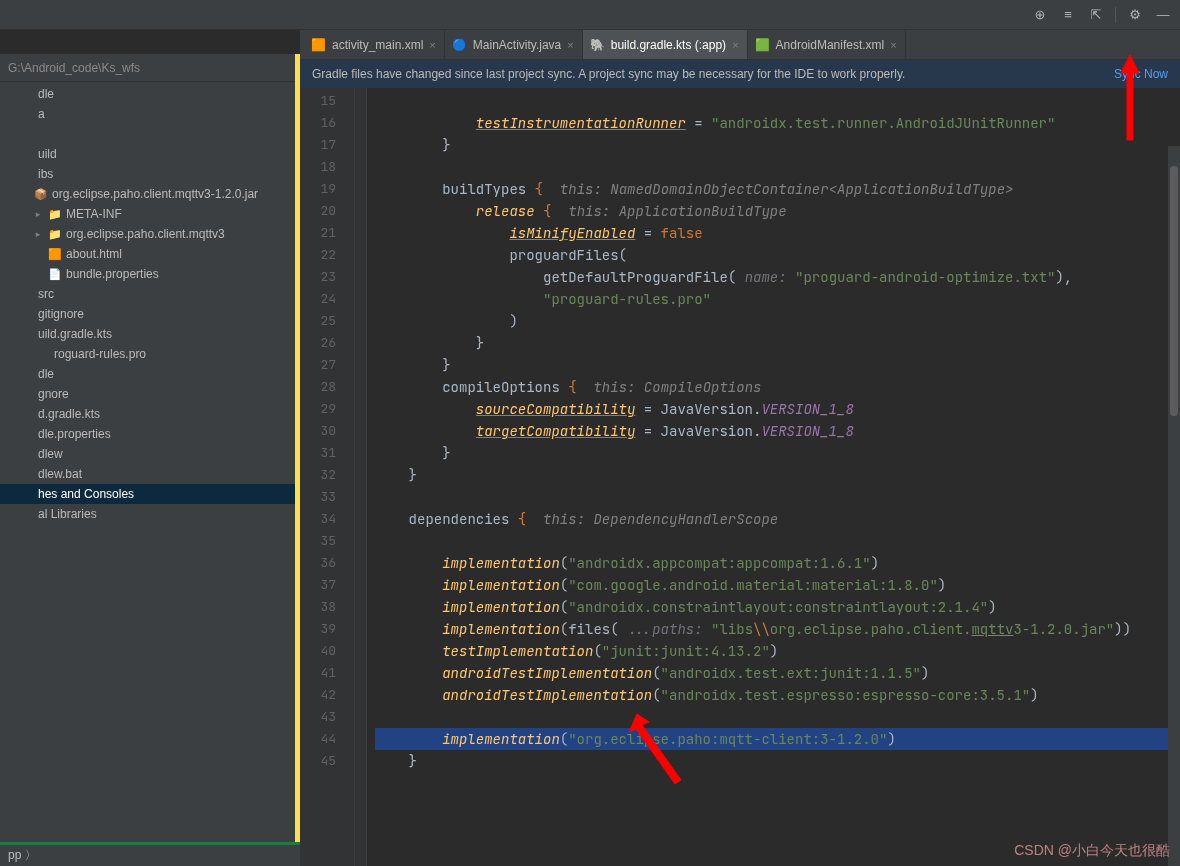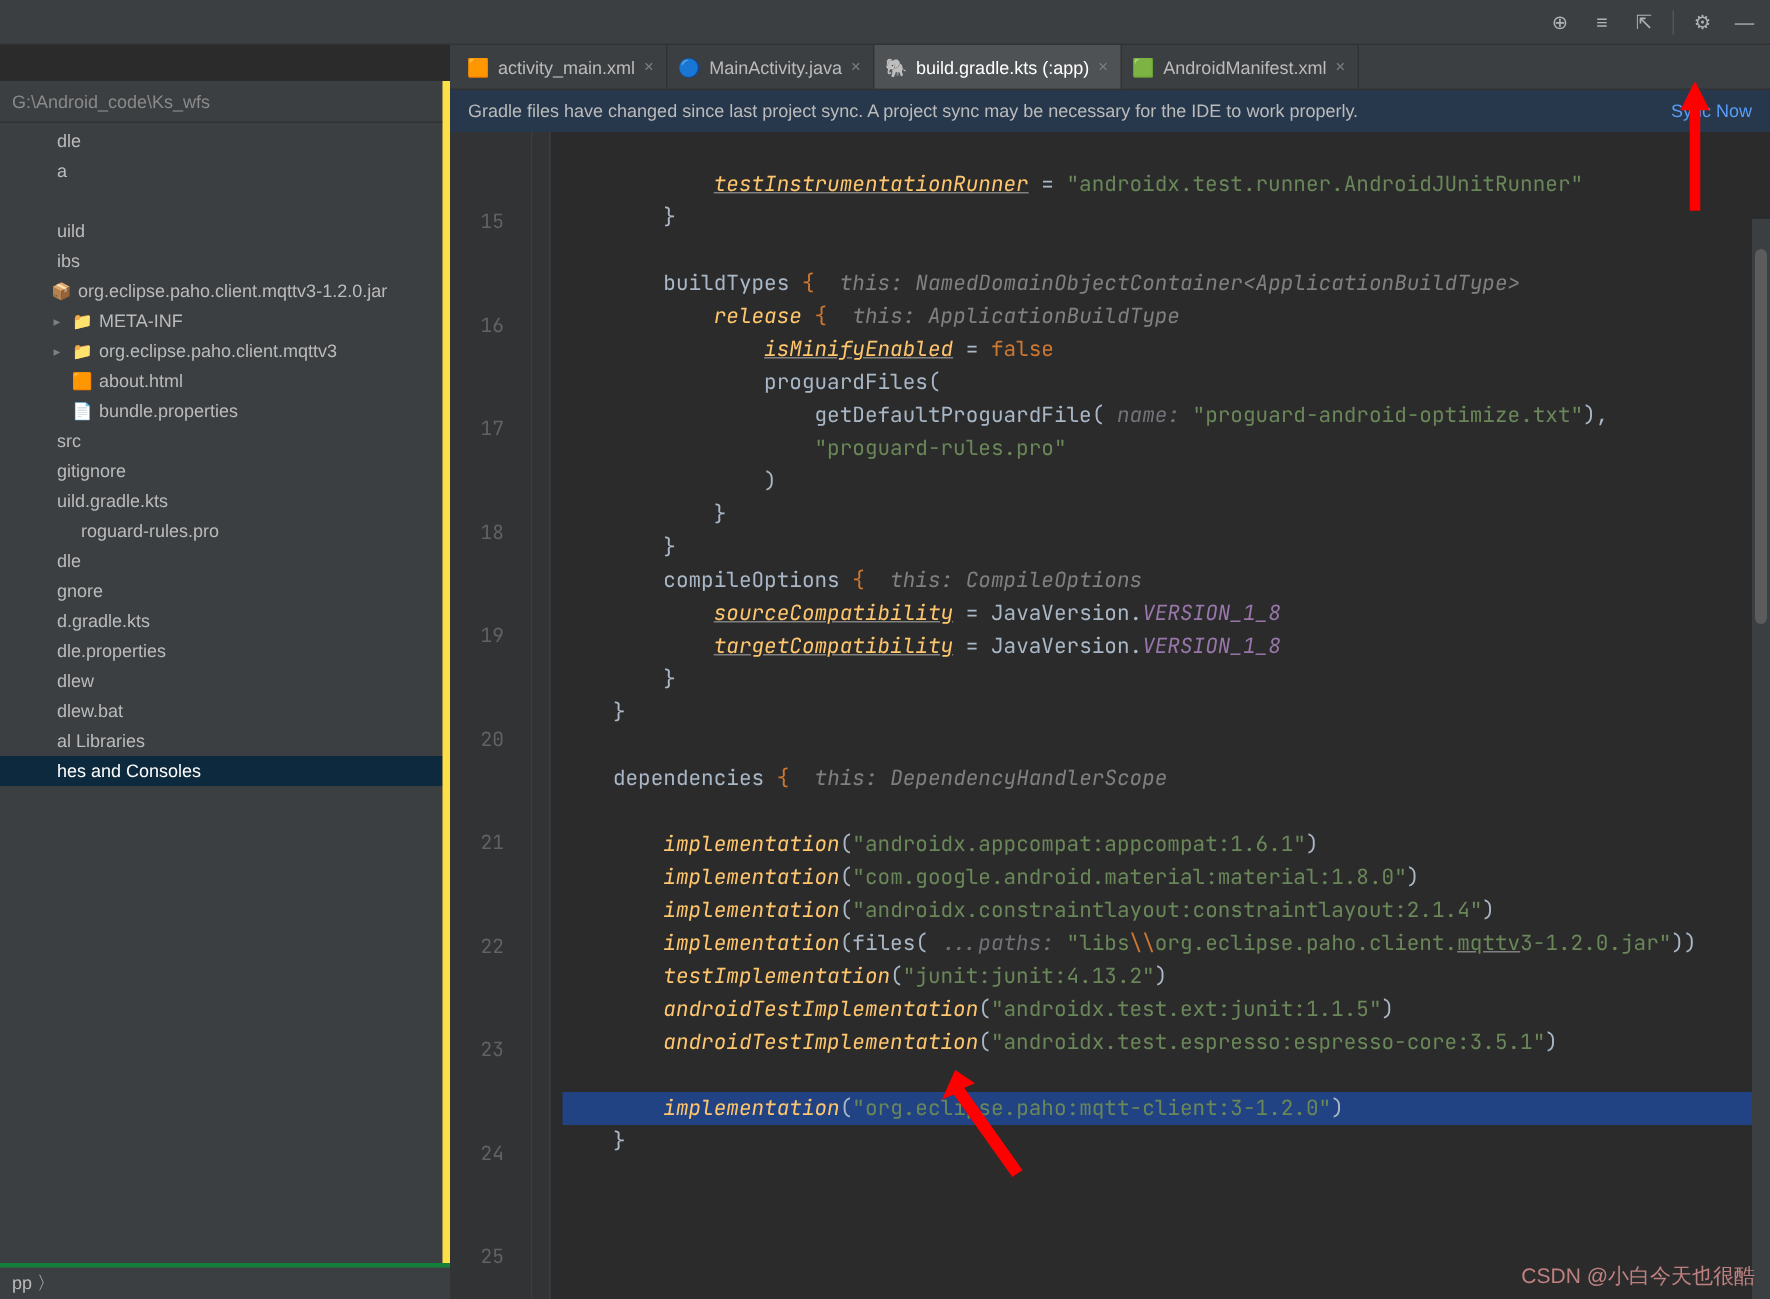--- a/index.html
+++ b/index.html
@@ -108,21 +108,20 @@
   text-align: right;
 }
 .gutter .ln {
   height: 22px;
   padding-right: 18px;
   color: #606366;
   font-family: "JetBrains Mono", "Consolas", monospace;
   font-size: 13px;
   line-height: 22px;
   position: relative;
-  margin-top: 47px;
 }
 .fold-col {
   width: 12px;
   background: #313335;
   border-right: 1px solid #3c3f41;
 }
 .code {
   flex: 1;
   font-family: "JetBrains Mono", "Consolas", monospace;
   font-size: 14px;
@@ -283,29 +282,29 @@
         <div class="tree-row" style="padding-left: 4px;">
           <span class="arrow"></span>
           <span class="ficon"></span>
           <span>dlew</span>
         </div>
         <div class="tree-row" style="padding-left: 4px;">
           <span class="arrow"></span>
           <span class="ficon"></span>
           <span>dlew.bat</span>
         </div>
+        <div class="tree-row selected" style="padding-left: 4px;">
+          <span class="arrow"></span>
+          <span class="ficon"></span>
+          <span>hes and Consoles</span>
+        </div>
         <div class="tree-row" style="padding-left: 4px;">
           <span class="arrow"></span>
           <span class="ficon"></span>
           <span>al Libraries</span>
-        </div>
-        <div class="tree-row selected" style="padding-left: 4px;">
-          <span class="arrow"></span>
-          <span class="ficon"></span>
-          <span>hes and Consoles</span>
         </div>
       </div>
   </div>
 
   <div class="editor-area">
     <div class="tabs" id="tabs">
         <div class="tab">
           <span class="ticon">🟧</span>
           <span>activity_main.xml</span>
           <span class="close">×</span>

